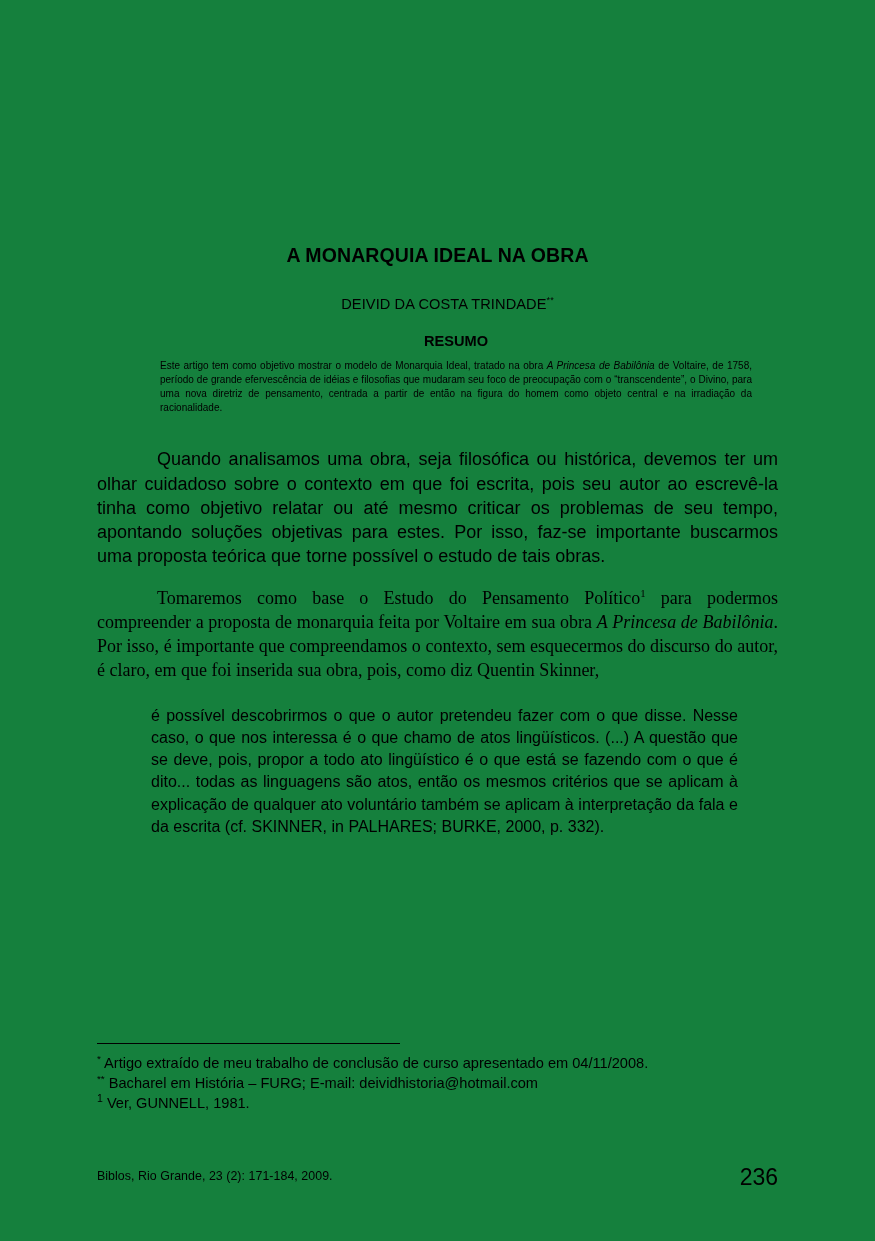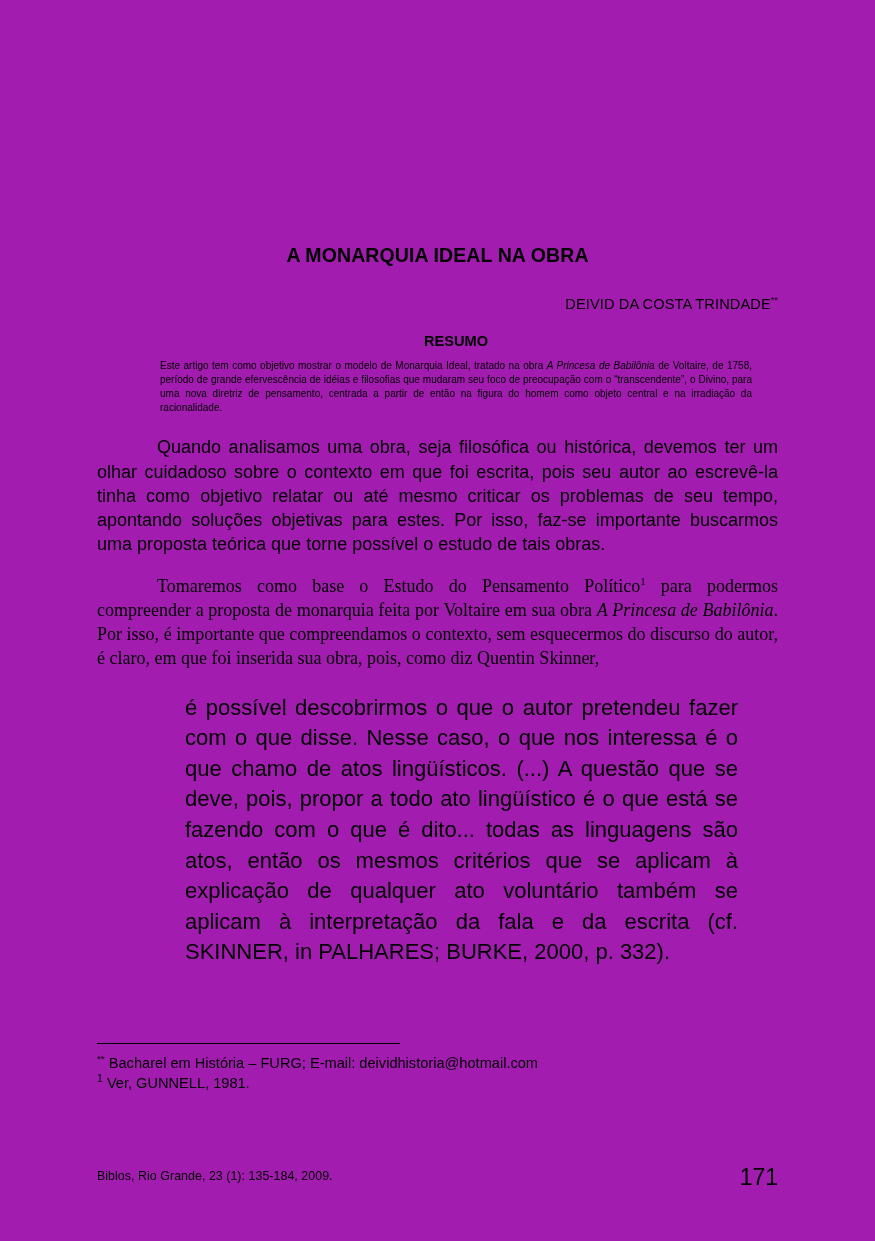--- a/index.html
+++ b/index.html
@@ -8,21 +8,21 @@
     background: #ffffff;
   }
   body {
     font-family: "Liberation Sans", sans-serif;
     color: #000000;
   }
   .page {
     position: relative;
     width: 875px;
     height: 1241px;
-    background: #a21caf;
+    background: #15803d;
     overflow: hidden;
     box-sizing: border-box;
   }
   .content {
     position: absolute;
     left: 97px;
     top: 0;
     width: 681px;
   }
 
@@ -44,21 +44,21 @@
     font-size: 0.62em;
     vertical-align: super;
     line-height: 0;
     font-weight: bold;
   }
 
   
   .author {
     margin-top: 27px;
     font-size: 14.6px;
-    text-align: right;
+    text-align: center;
     letter-spacing: 0.1px;
     margin-left: 20px;
   }
   .author sup.mark { font-weight: normal; }
 
   
   .abstract {
     margin-top: 21px;
     margin-left: 63px;
     margin-right: 26px;
@@ -81,39 +81,39 @@
   .section-heading {
     margin-top: 48px;
     font-weight: bold;
     font-size: 18px;
     letter-spacing: 0.1px;
   }
   .section-heading .work { font-style: italic; }
 
   
   .body-par {
-    margin-top: 20px;
+    margin-top: 32px;
     font-size: 18px;
     line-height: 1.335;
     text-align: justify;
     text-indent: 60px;
     text-justify: inter-word;
   }
   .body-par + .body-par {
     margin-top: 0;
     font-family: Liberation Serif, serif;
   }
   .body-par .work { font-style: italic; }
   .body-par sup.mark { font-weight: normal; font-size: 0.6em; }
 
   
   .blockquote {
     margin-top: 23px;
-    margin-left: 88px;
-    font-size: 22px;
+    margin-left: 54px;
+    font-size: 16px;
     line-height: 1.39;
     text-align: justify;
     text-justify: inter-word;
   }
 
   
   .footnotes {
     position: absolute;
     left: 97px;
     top: 1043px;
@@ -184,22 +184,23 @@
     <p class="body-par">Quando analisamos uma obra, seja filosófica ou histórica, devemos ter um olhar cuidadoso sobre o contexto em que foi escrita, pois seu autor ao escrevê-la tinha como objetivo relatar ou até mesmo criticar os problemas de seu tempo, apontando soluções objetivas para estes. Por isso, faz-se importante buscarmos uma proposta teórica que torne possível o estudo de tais obras.</p>
 
     <p class="body-par"><span>Tomaremos como base o Estudo do Pensamento Político</span><sup class="mark">1</sup><span> para podermos compreender a proposta de monarquia feita por Voltaire em sua obra </span><span class="work">A Princesa de Babilônia</span><span>. Por isso, é importante que compreendamos o contexto, sem esquecermos do discurso do autor, é claro, em que foi inserida sua obra, pois, como diz Quentin Skinner,</span></p>
 
     <blockquote class="blockquote">é possível descobrirmos o que o autor pretendeu fazer com o que disse. Nesse caso, o que nos interessa é o que chamo de atos lingüísticos. (...) A questão que se deve, pois, propor a todo ato lingüístico é o que está se fazendo com o que é dito... todas as linguagens são atos, então os mesmos critérios que se aplicam à explicação de qualquer ato voluntário também se aplicam à interpretação da fala e da escrita (cf. SKINNER, in PALHARES; BURKE, 2000, p. 332).</blockquote>
 
   </div>
 
   <div class="footnotes">
     <hr class="fn-rule">
+    <div class="fn-item"><sup class="mark">*</sup><span> Artigo extraído de meu trabalho de conclusão de curso apresentado em 04/11/2008.</span></div>
     <div class="fn-item"><sup class="mark">**</sup><span> Bacharel em História – FURG; E-mail: deividhistoria@hotmail.com</span></div>
     <div class="fn-item"><span class="fn-num">1</span><span> Ver, GUNNELL, 1981.</span></div>
   </div>
 
   <div class="page-footer">
-    <div class="footer-citation">Biblos, Rio Grande, 23 (1): 135-184, 2009.</div>
-    <div class="page-number">171</div>
+    <div class="footer-citation">Biblos, Rio Grande, 23 (2): 171-184, 2009.</div>
+    <div class="page-number">236</div>
   </div>
 
 </div>
 
 </body></html>

